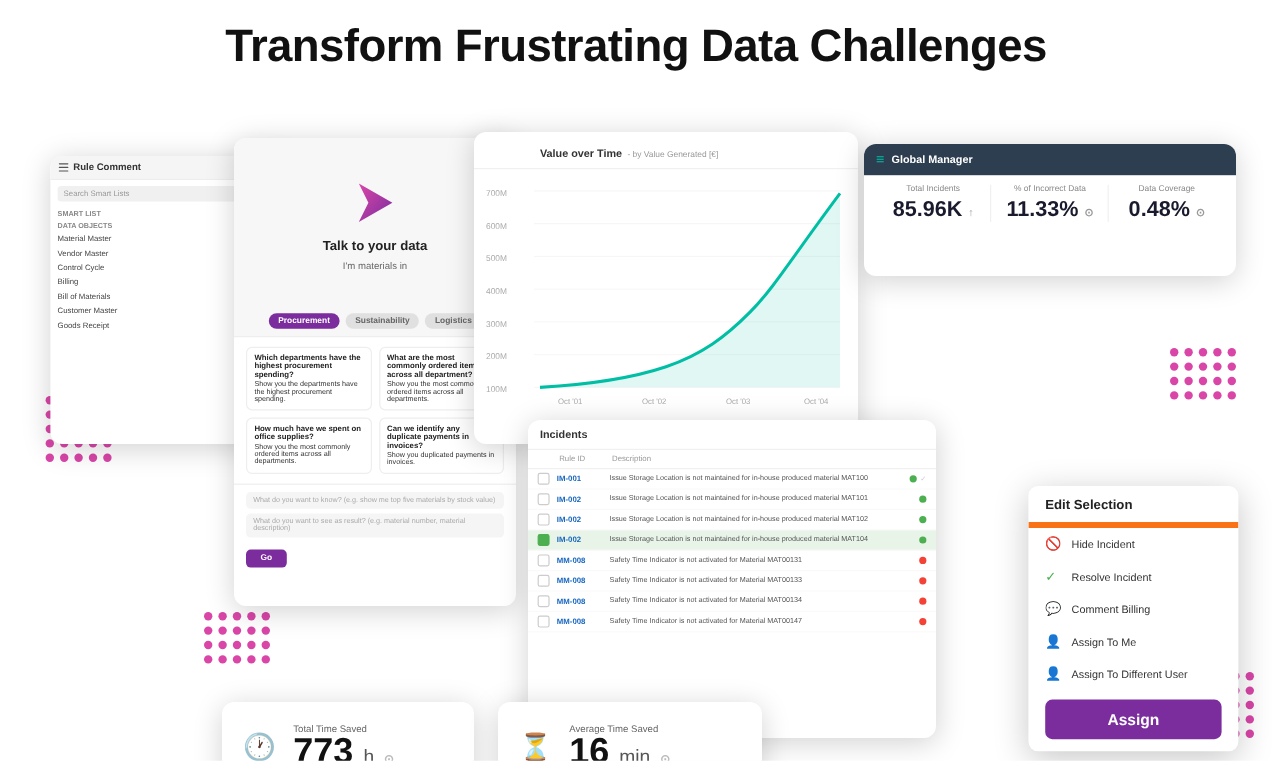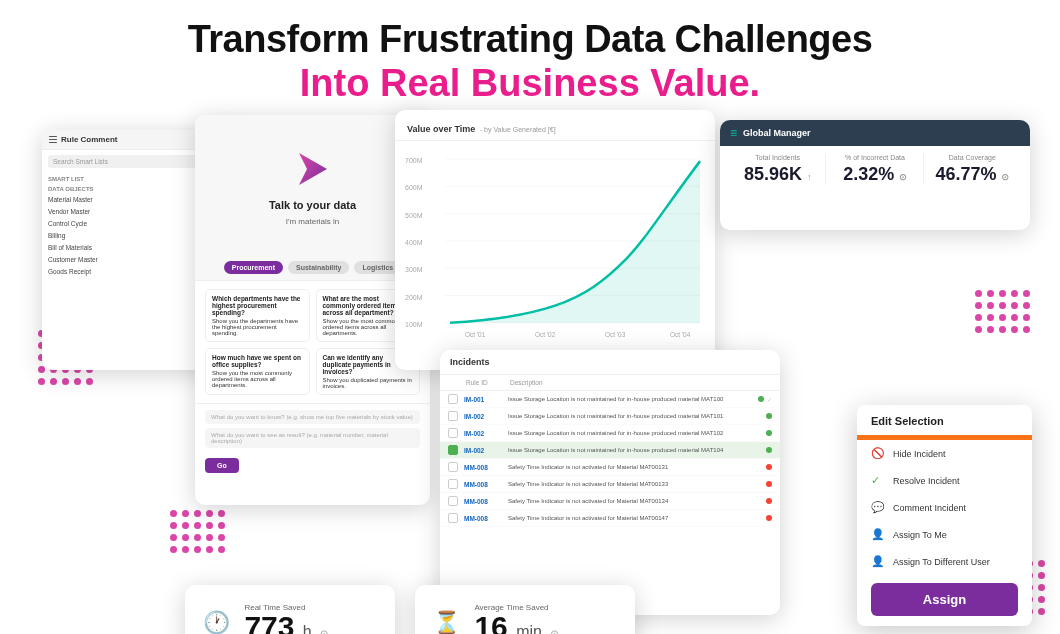--- a/index.html
+++ b/index.html
@@ -227,21 +227,21 @@
     .value-card {
       left: 395px;
       top: 0px;
       width: 320px;
       height: 260px;
     }
     .value-header {
       padding: 8px 12px 4px;
       border-bottom: 1px solid #f0f0f0;
     }
-    .value-title { font-size: 9px; font-weight: 700; color: #333; }
+    .value-title { font-size: 9px; font-weight: 700; color: #333; margin-left: 43px; }
     .value-subtitle { font-size: 7px; color: #999; }
     .value-chart {
       padding: 8px 10px 0;
       height: 200px;
       position: relative;
     }
     .chart-svg { width: 100%; height: 100%; }
 
     
     .monitor-card {
@@ -394,21 +394,20 @@
       background: #555;
       display: block;
       border-radius: 1px;
     }
   </style>
 </head>
 <body>
 
 <div class="hero-section">
   <div class="hero-title-black">Transform Frustrating Data Challenges</div>
-  <div class="hero-title-pink">Into Real Business Value.</div>
 </div>
 
 <div class="dots dots-left-top">
   <span class="dot"></span>
     <span class="dot"></span>
     <span class="dot"></span>
     <span class="dot"></span>
     <span class="dot"></span>
   <span class="dot"></span>
     <span class="dot"></span>
@@ -676,28 +675,28 @@
       <div class="monitor-stat">
         <div class="monitor-stat-label">Total Incidents</div>
         <div class="monitor-stat-value">
           <span>85.96K</span>
           <span class="monitor-stat-icon">↑</span>
         </div>
       </div>
       <div class="monitor-stat">
         <div class="monitor-stat-label">% of Incorrect Data</div>
         <div class="monitor-stat-value">
-          <span>2.32%</span>
+          <span>11.33%</span>
           <span class="monitor-stat-icon">⊙</span>
         </div>
       </div>
       <div class="monitor-stat">
         <div class="monitor-stat-label">Data Coverage</div>
         <div class="monitor-stat-value">
-          <span>46.77%</span>
+          <span>0.48%</span>
           <span class="monitor-stat-icon">⊙</span>
         </div>
       </div>
     </div>
   </div>
 
   <div class="card incidents-card">
     <div class="incidents-header">Incidents</div>
     <div class="incidents-table-header">
       <span class="inc-col-check"></span>
@@ -785,40 +784,40 @@
     <div class="es-item">
       <span class="es-item-icon">🚫</span>
       <span>Hide Incident</span>
     </div>
     <div class="es-item">
       <span class="es-item-check">✓</span>
       <span>Resolve Incident</span>
     </div>
     <div class="es-item">
       <span class="es-item-icon">💬</span>
-      <span>Comment Incident</span>
+      <span>Comment Billing</span>
     </div>
     <div class="es-item">
       <span class="es-item-icon">👤</span>
       <span>Assign To Me</span>
     </div>
     <div class="es-item">
       <span class="es-item-icon">👤</span>
       <span>Assign To Different User</span>
     </div>
 
     <div style="padding: 8px 14px 10px;">
       <button style="width:100%;background:#7b2d9e;color:#fff;border:none;border-radius:6px;padding:9px 0;font-size:13px;font-weight:700;cursor:pointer;">Assign</button>
     </div>
   </div>
 
   <div class="card time-saved-card">
     <div style="font-size:22px;">🕐</div>
     <div>
-      <div class="ts-label">Real Time Saved</div>
+      <div class="ts-label">Total Time Saved</div>
       <div class="ts-value">
         <span>773</span>
         <span class="ts-unit">h</span>
         <span style="font-size:10px;color:#bbb;">⊙</span>
       </div>
     </div>
   </div>
 
   <div class="card avg-saved-card">
     <div style="font-size:22px;">⏳</div>

